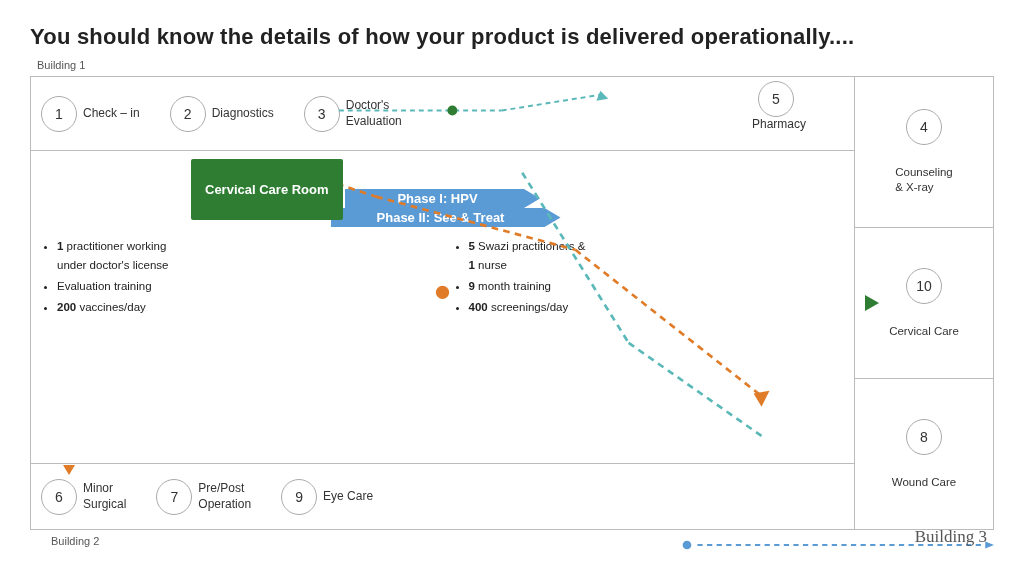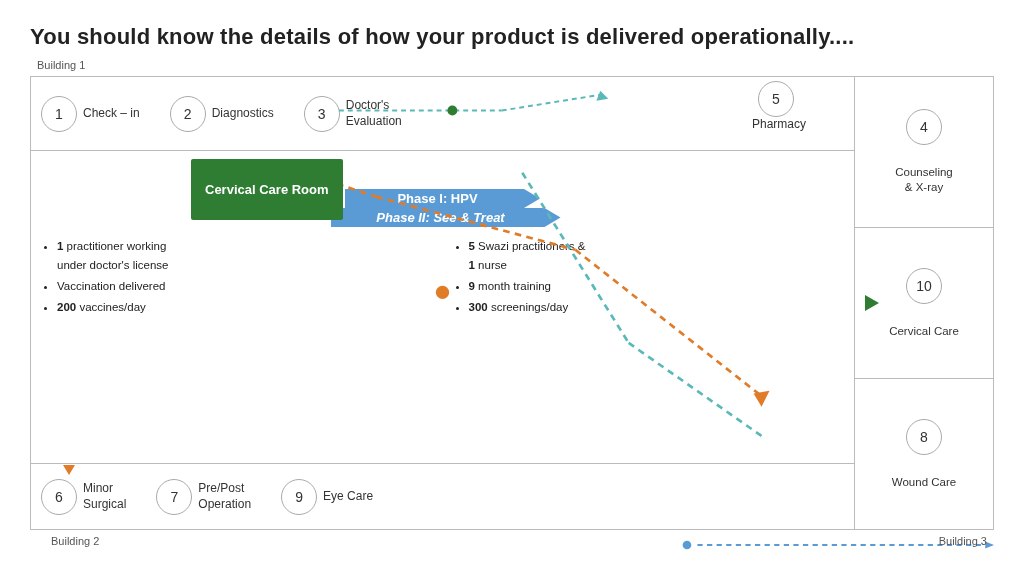--- a/index.html
+++ b/index.html
@@ -138,21 +138,20 @@
       padding-left: 10px;
       padding-right: 20px;
     }
     .phase2 {
       background: #5b9bd5;
       width: 230px;
       margin-left: 6px;
       clip-path: polygon(0 0, calc(100% - 16px) 0, 100% 50%, calc(100% - 16px) 100%, 0 100%);
       padding-left: 10px;
       padding-right: 20px;
-      font-style: italic;
     }
 
     
     .bullets-row {
       position: absolute;
       top: 160px;
       left: 10px;
       right: 10px;
       display: flex;
       flex-direction: row;
@@ -208,30 +207,31 @@
       flex-direction: column;
       align-items: center;
       justify-content: center;
       padding: 6px 4px;
       position: relative;
     }
     .right-cell:last-child { border-bottom: none; }
     .right-cell-label {
       font-size: 11.5px;
       color: #333;
-      text-align: center;
+      text-align: left;
       line-height: 1.3;
       margin-top: 20px;
     }
     .building3-label {
       position: absolute;
       bottom: -18px;
       right: 6px;
-      font-size: 11px;
+      font-size: 17px;
       color: #555;
+      font-family: Liberation Serif, serif;
     }
 
     
     .station5-wrap {
       position: absolute;
       top: 4px;
       right: 48px;
       display: flex;
       flex-direction: column;
       align-items: center;
@@ -300,29 +300,29 @@
         </div>
         <div class="phase-arrow phase2">
           <span>Phase II: See &amp; Treat</span>
         </div>
       </div>
 
       <div class="bullets-row">
         <div class="bullet-col">
           <ul>
             <li><span class="bold">1</span><span> practitioner working<br>under doctor's license</span></li>
-            <li><span>Vaccination delivered</span></li>
+            <li><span>Evaluation training</span></li>
             <li><span class="bold">200</span><span> vaccines/day</span></li>
           </ul>
         </div>
         <div class="bullet-col">
           <ul>
             <li><span class="bold">5</span><span> Swazi practitioners &amp;<br><span class="bold">1</span> nurse</span></li>
             <li><span class="bold">9</span><span> month training</span></li>
-            <li><span class="bold">300</span><span> screenings/day</span></li>
+            <li><span class="bold">400</span><span> screenings/day</span></li>
           </ul>
         </div>
       </div>
 
       <svg class="svg-overlay" viewBox="0 0 560 340" xmlns="http://www.w3.org/2000/svg">
 
         <line x1="175" y1="72" x2="230" y2="90" stroke="#e07b28" stroke-width="2" stroke-dasharray="5,4"></line>
         <circle cx="175" cy="72" r="5" fill="#e07b28"></circle>
         <line x1="230" y1="90" x2="380" y2="130" stroke="#e07b28" stroke-width="2" stroke-dasharray="5,4"></line>
         <line x1="380" y1="130" x2="520" y2="240" stroke="#e07b28" stroke-width="2" stroke-dasharray="5,4"></line>

